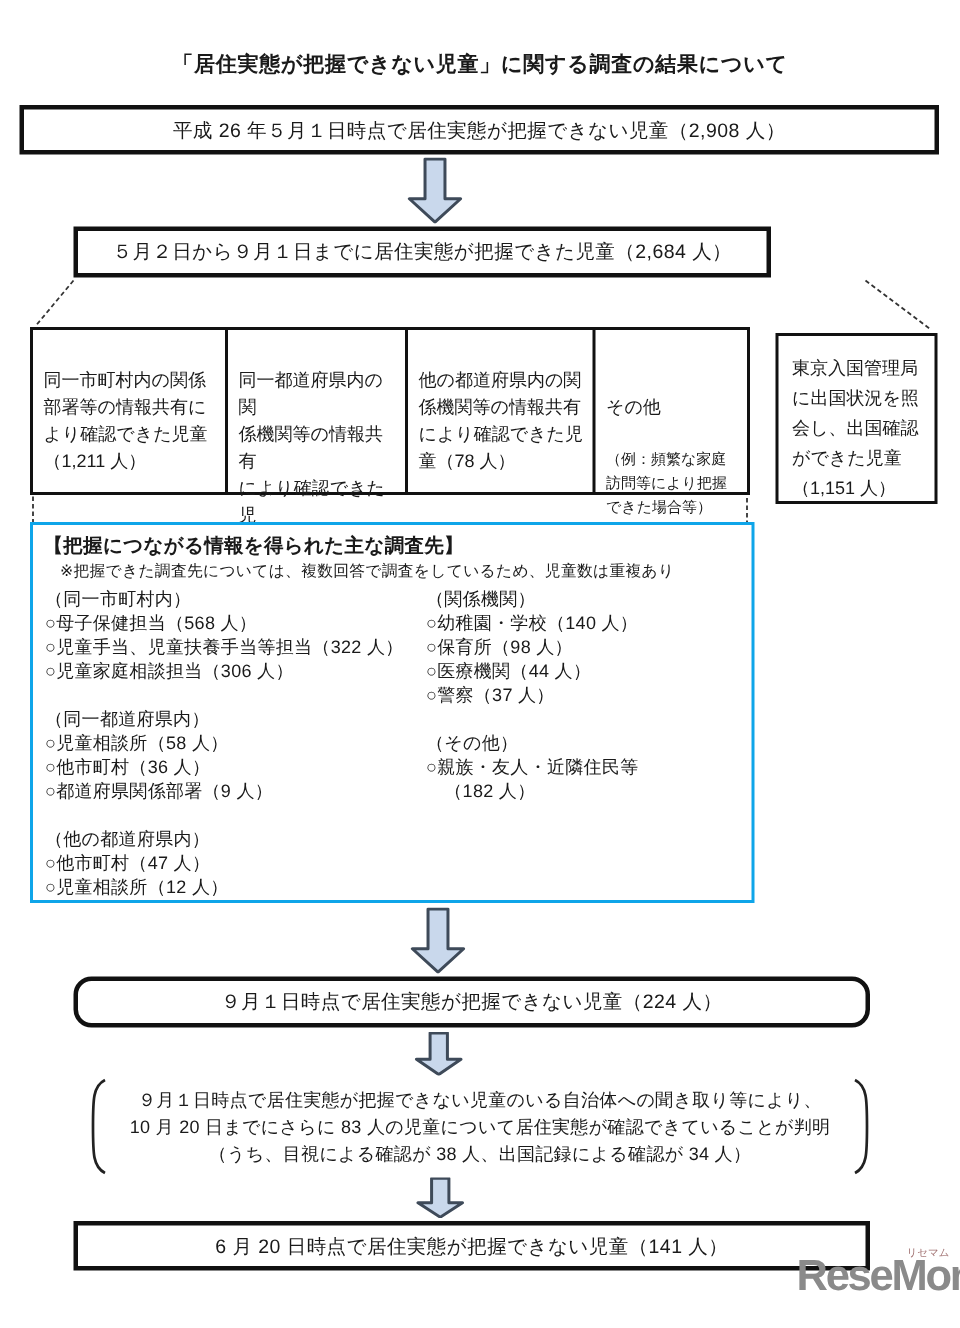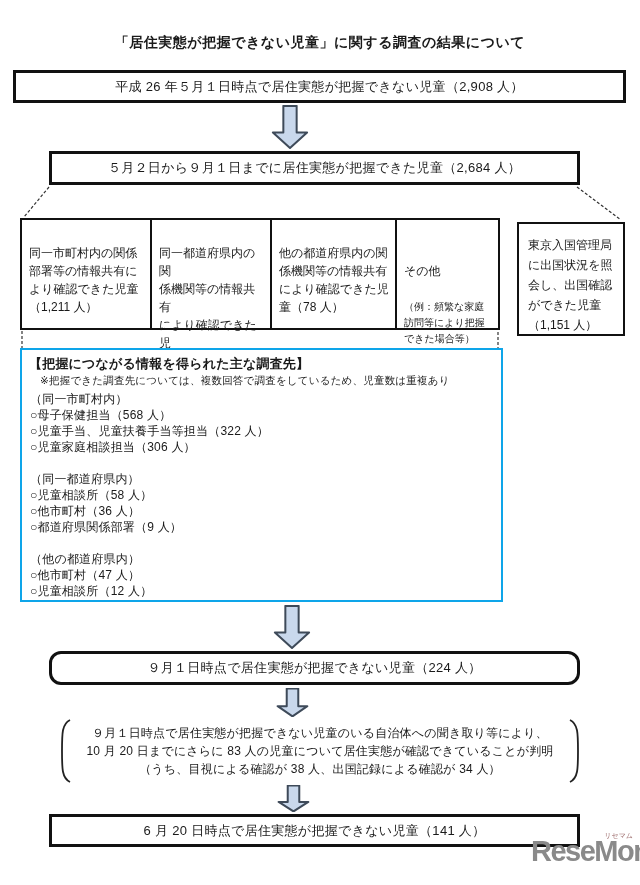--- a/index.html
+++ b/index.html
@@ -13,21 +13,21 @@
   .title{
     position:absolute;top:34px;left:0;width:100%;text-align:center;
     font-size:14px;font-weight:bold;margin:0;letter-spacing:.5px;
   }
   .wbox{
     position:absolute;border:3px solid #111;background:#fff;
     display:flex;align-items:center;justify-content:center;
     font-size:13px;letter-spacing:.3px;
   }
   .b1{left:13px;top:70px;width:613px;height:33px;}
-  .b2{left:49px;top:151px;width:531px;height:34px;}
+  .b2{left:49px;top:151px;width:465px;height:34px;}
   .b224{left:49px;top:651px;width:531px;height:34px;border-radius:12px;}
   .bfinal{left:49px;top:814px;width:531px;height:33px;}
   .arrow{position:absolute;}
   
   .cells{
     position:absolute;left:20px;top:218px;width:480px;height:112px;
     border:2px solid #111;display:flex;background:#fff;
   }
   .cell{width:128px;padding:24px 4px 0 7px;font-size:12px;line-height:18px;
     white-space:pre-line;word-break:break-all;}
@@ -131,20 +131,29 @@
 ○児童家庭相談担当（306 人）
 
 （同一都道府県内）
 ○児童相談所（58 人）
 ○他市町村（36 人）
 ○都道府県関係部署（9 人）
 
 （他の都道府県内）
 ○他市町村（47 人）
 ○児童相談所（12 人）</div>
+    <div class="bb-col bb-right">（関係機関）
+○幼稚園・学校（140 人）
+○保育所（98 人）
+○医療機関（44 人）
+○警察（37 人）
+
+（その他）
+○親族・友人・近隣住民等
+　（182 人）</div>
   </div>
 
   <svg class="arrow" style="left:273px;top:605px" width="38" height="44" viewBox="0 0 40 48" preserveAspectRatio="none">
     <path d="M13 1 H27 V30 H38 L20 47 L2 30 H13 Z" fill="#c9d8ec" stroke="#3e4a59" stroke-width="2" vector-effect="non-scaling-stroke" stroke-linejoin="round"></path>
   </svg>
 
   <div class="wbox b224">９月１日時点で居住実態が把握できない児童（224 人）</div>
 
   <svg class="arrow" style="left:276px;top:688px" width="33" height="29" viewBox="0 0 40 48" preserveAspectRatio="none">
     <path d="M13 1 H27 V30 H38 L20 47 L2 30 H13 Z" fill="#c9d8ec" stroke="#3e4a59" stroke-width="2" vector-effect="non-scaling-stroke" stroke-linejoin="round"></path>

